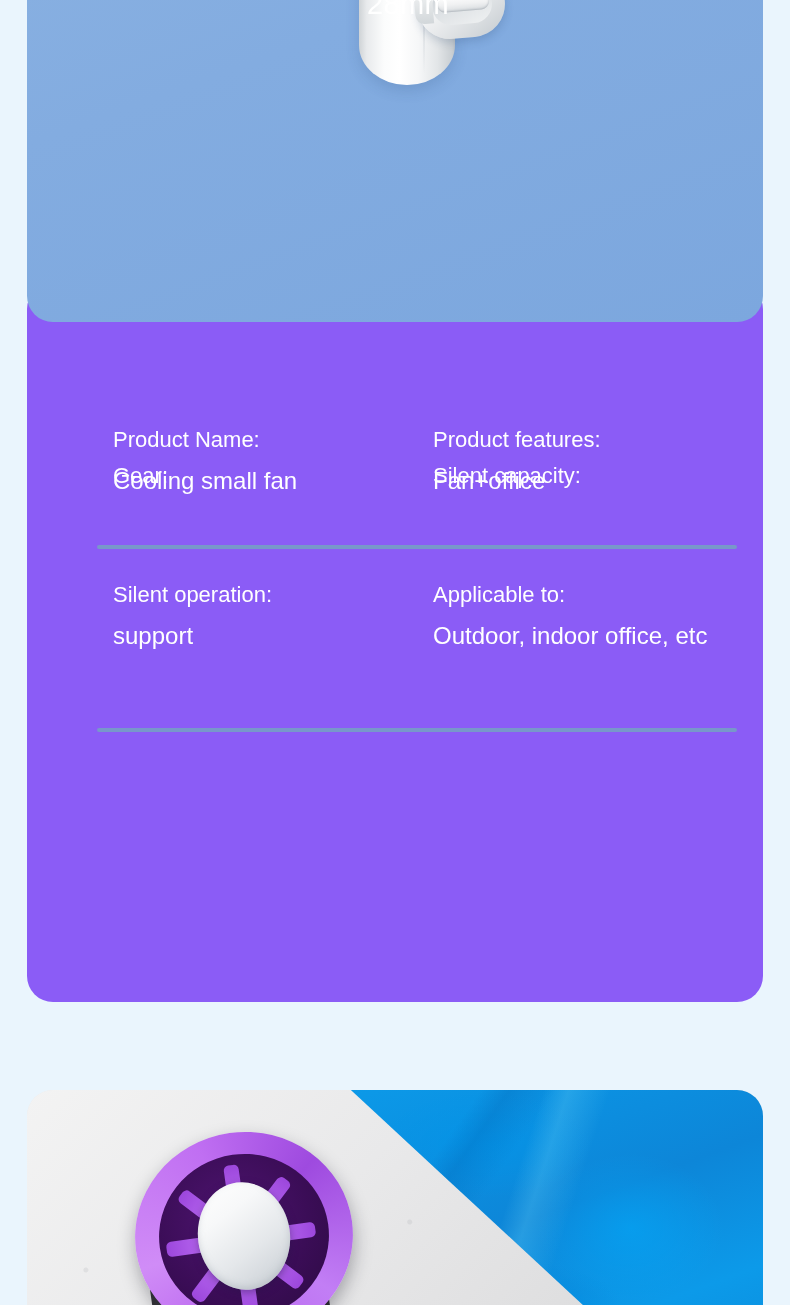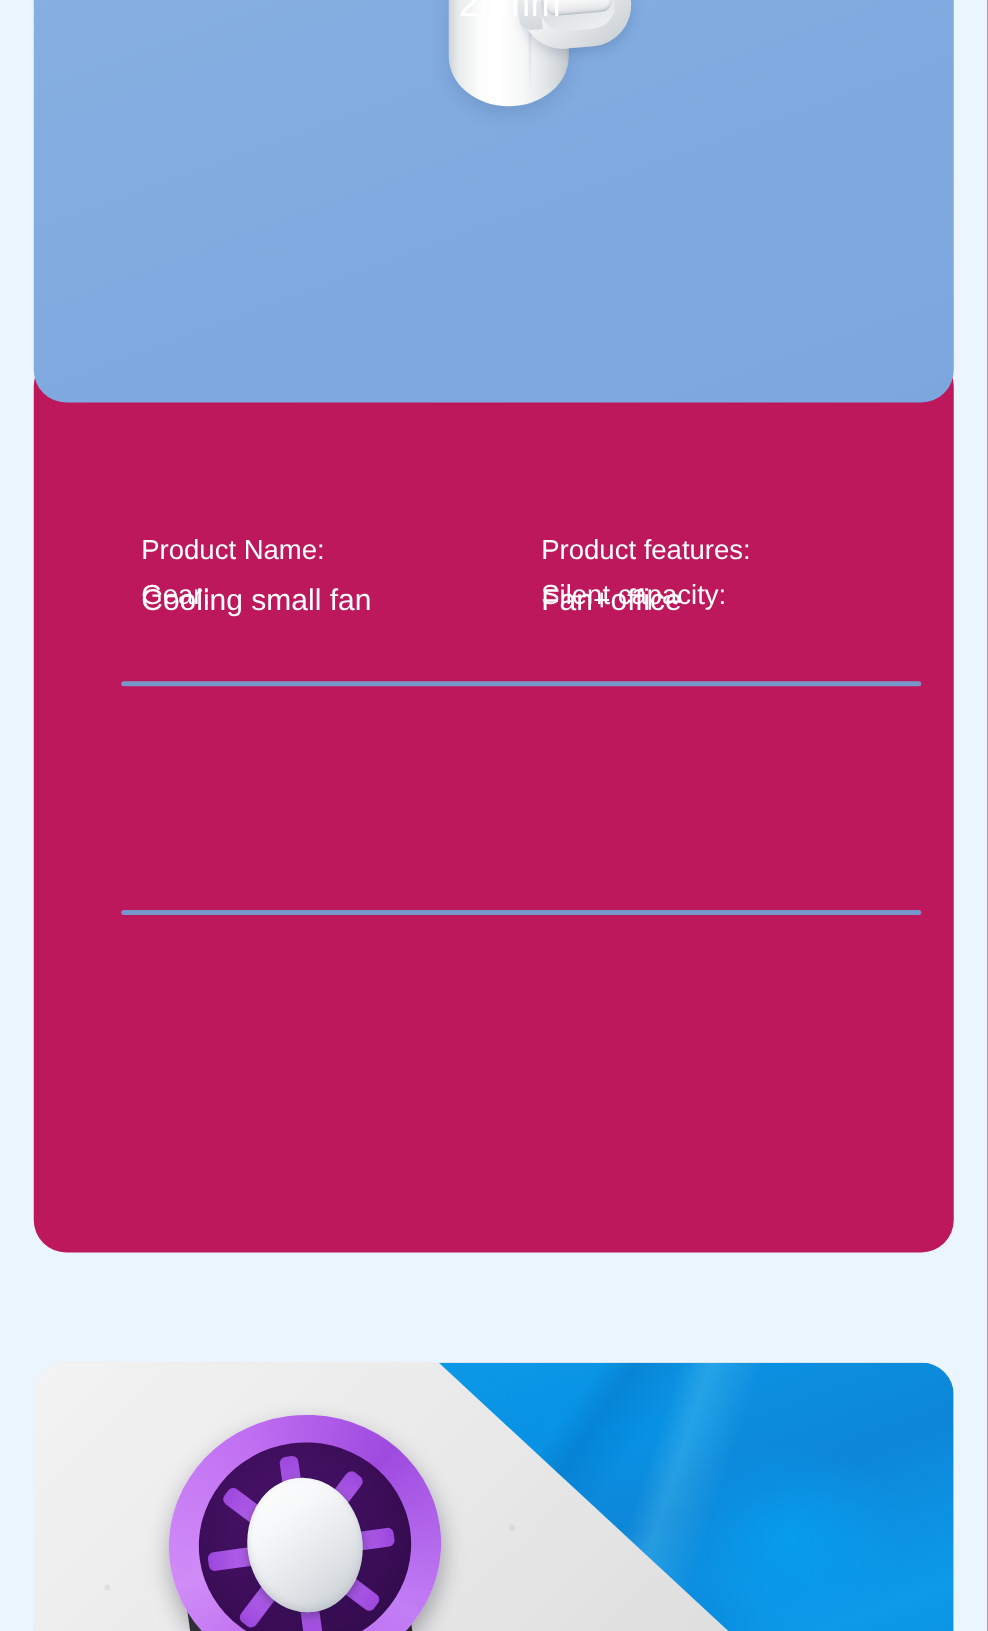--- a/index.html
+++ b/index.html
@@ -116,21 +116,21 @@
   }
 
   
   .spec-card {
     position:absolute;
     left:27px;
     top:283px;
     width:736px;
     height:719px;
     border-radius:26px;
-    background:#be185d;
+    background:#8b5cf6;
     z-index:2;
     overflow:hidden;
   }
 
   .spec-rows {
     position:absolute;
     left:0; top:0;
     width:736px;
   }
 
@@ -313,20 +313,30 @@
 
       <div class="spec-row row-b">
         <div class="col col-left">
           <div class="spec-key" data-bind="spec_card.rows.1.left.key">Gear:</div>
         </div>
         <div class="col col-right">
           <div class="spec-key" data-bind="spec_card.rows.1.right.key">Silent capacity:</div>
         </div>
       </div>
 
+      <div class="spec-row row-c">
+        <div class="col col-left">
+          <div class="spec-key" data-bind="spec_card.rows.2.left.key">Silent operation:</div>
+          <div class="spec-val" data-bind="spec_card.rows.2.left.value">support</div>
+        </div>
+        <div class="col col-right">
+          <div class="spec-key" data-bind="spec_card.rows.2.right.key">Applicable to:</div>
+          <div class="spec-val" data-bind="spec_card.rows.2.right.value">Outdoor, indoor office, etc</div>
+        </div>
+      </div>
 
     </div>
   </section>
 
   <section class="photo-card">
     <div class="stone"></div>
     <div class="water"></div>
     <div class="water-wisp"></div>
 
     <div class="fan">

